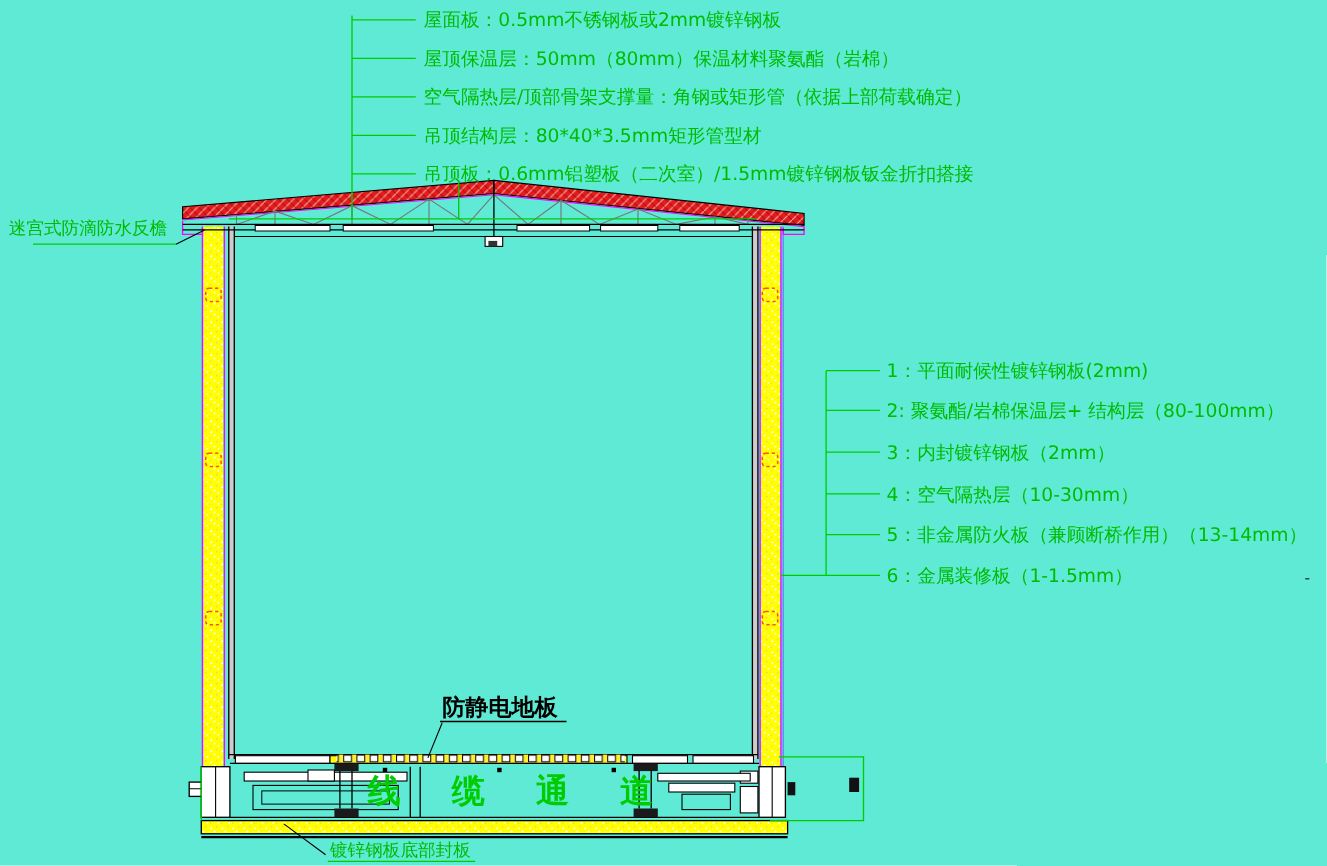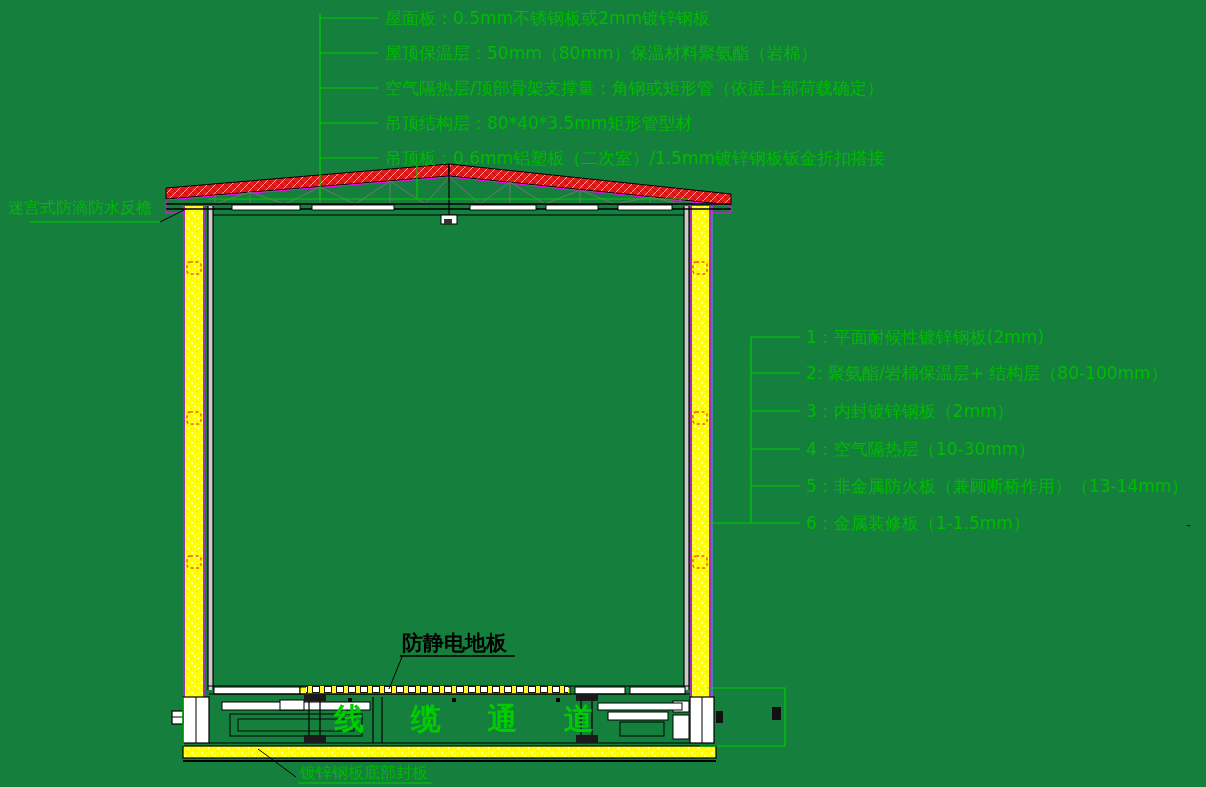--- a/index.html
+++ b/index.html
@@ -1,16 +1,16 @@
 <!DOCTYPE html>
 <html><head>
 <meta charset="utf-8">
 <style>
   html,body{margin:0;padding:0;background:#ffffff;}
-  .stage{position:relative;width:1206px;height:787px;background:#15803d;overflow:hidden;
+  .stage{position:relative;width:1206px;height:787px;background:#5eead4;overflow:hidden;
          font-family:"DejaVu Sans","Liberation Sans",sans-serif;}
   svg{display:block;}
   text{font-family:"DejaVu Sans","Liberation Sans",sans-serif;}
   .g-ann{fill:#00bb00;font-size:17px;}
   .g-ann-sm{fill:#00bb00;font-size:16px;}
   .cable{fill:#00cc00;font-size:30px;letter-spacing:18px;font-weight:bold;}
   .floor-lbl{fill:#000000;font-size:21px;font-weight:bold;}
 </style>
 </head>
 <body>

